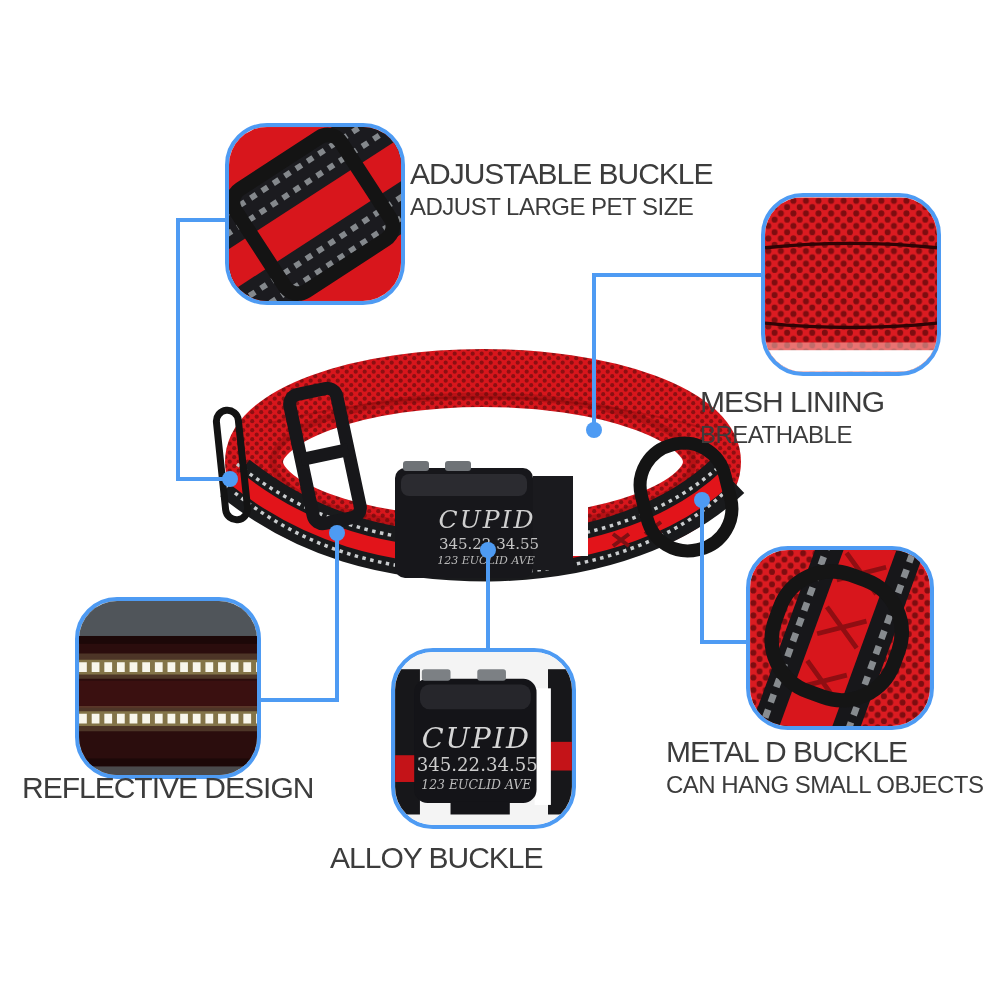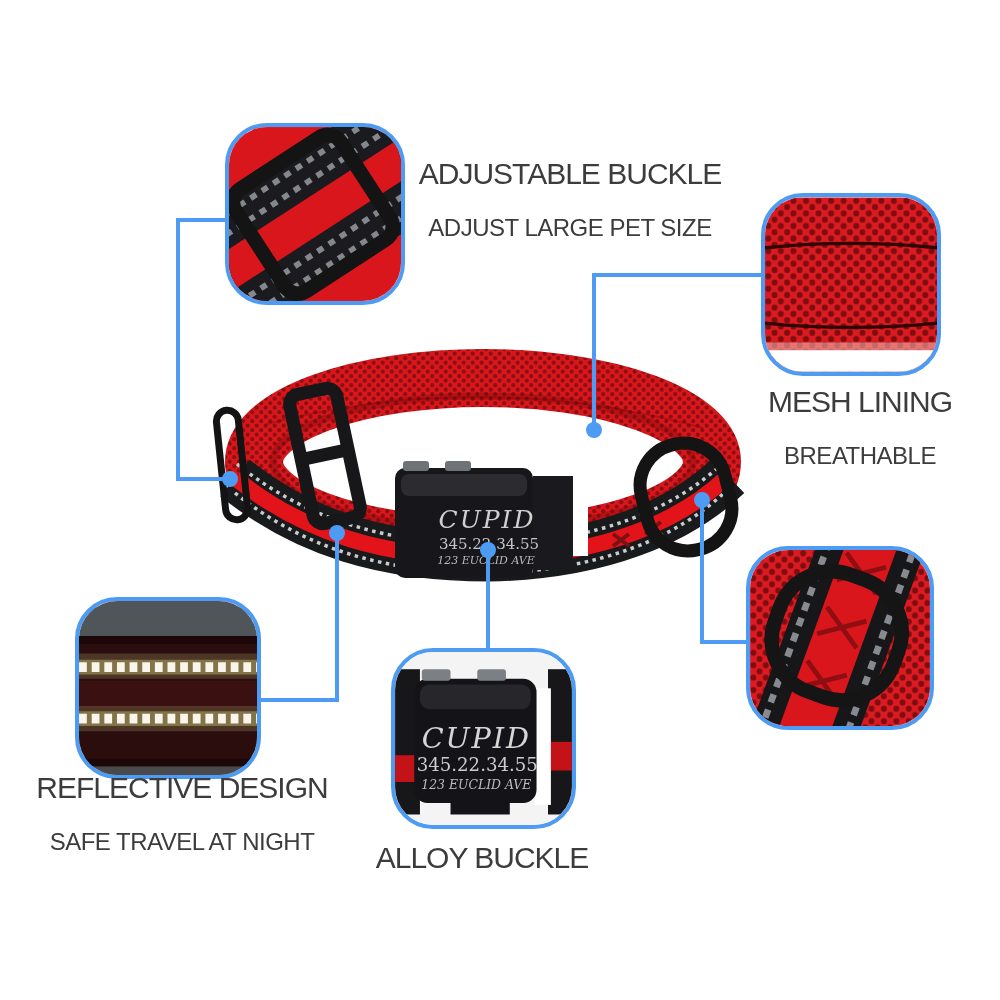--- a/index.html
+++ b/index.html
@@ -3,23 +3,23 @@
 <meta charset="utf-8">
 <style>
   html,body{margin:0;padding:0;background:#fff;}
   #stage{position:relative;width:1000px;height:1000px;background:#fff;overflow:hidden;
          font-family:"Liberation Sans", sans-serif;}
   .line{position:absolute;background:#4e9bf3;}
   .dot{position:absolute;width:16px;height:16px;border-radius:50%;background:#4e9bf3;}
   .bubble{position:absolute;border:4px solid #4e9bf3;border-radius:42px;overflow:hidden;
           background:#fff;box-sizing:border-box;}
   .bubble svg{display:block;width:100%;height:100%;}
-  .callout-text{position:absolute;width:320px;text-align:center;color:#3c3c3c;}
+  .callout-text{position:absolute;width:320px;text-align:left;color:#3c3c3c;}
   .callout-title{font-size:30px;letter-spacing:-1px;line-height:36px;white-space:nowrap;}
-  .callout-sub{font-size:24px;letter-spacing:-0.5px;line-height:30px;margin-top:21px;white-space:nowrap;}
+  .callout-sub{font-size:24px;letter-spacing:-0.5px;line-height:30px;margin-top:0;white-space:nowrap;}
   .main-photo{position:absolute;left:205px;top:338px;width:560px;height:255px;}
 </style>
 </head>
 <body>
 
 <div id="stage">
 
   <svg class="main-photo" viewBox="0 0 560 255">
     <defs>
       <pattern id="meshdots" width="9" height="9" patternUnits="userSpaceOnUse">
@@ -169,23 +169,24 @@
     <div class="callout-sub">ADJUST LARGE PET SIZE</div>
   </div>
 
   <div class="callout-text" style="left:700px;top:384px">
     <div class="callout-title">MESH LINING</div>
     <div class="callout-sub">BREATHABLE</div>
   </div>
 
   <div class="callout-text" style="left:22px;top:770px">
     <div class="callout-title">REFLECTIVE DESIGN</div>
-    <div class="callout-sub">SAFE TRAVEL AT NIGHT</div>
   </div>
 
-  <div class="callout-text" style="left:322px;top:840px">
+  <div class="callout-text" style="left:330px;top:840px">
     <div class="callout-title">ALLOY BUCKLE</div>
   </div>
 
   <div class="callout-text" style="left:666px;top:734px">
+    <div class="callout-title">METAL D BUCKLE</div>
+    <div class="callout-sub">CAN HANG SMALL OBJECTS</div>
   </div>
 
 </div>
 
 </body></html>

